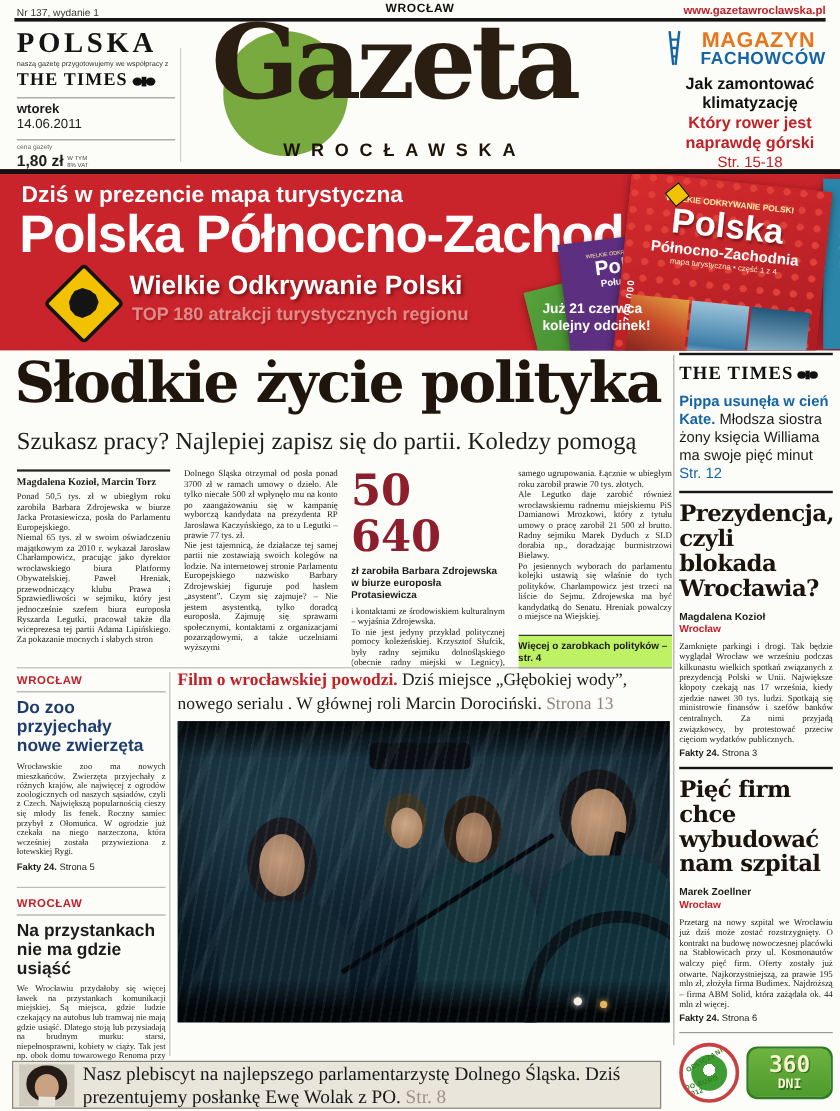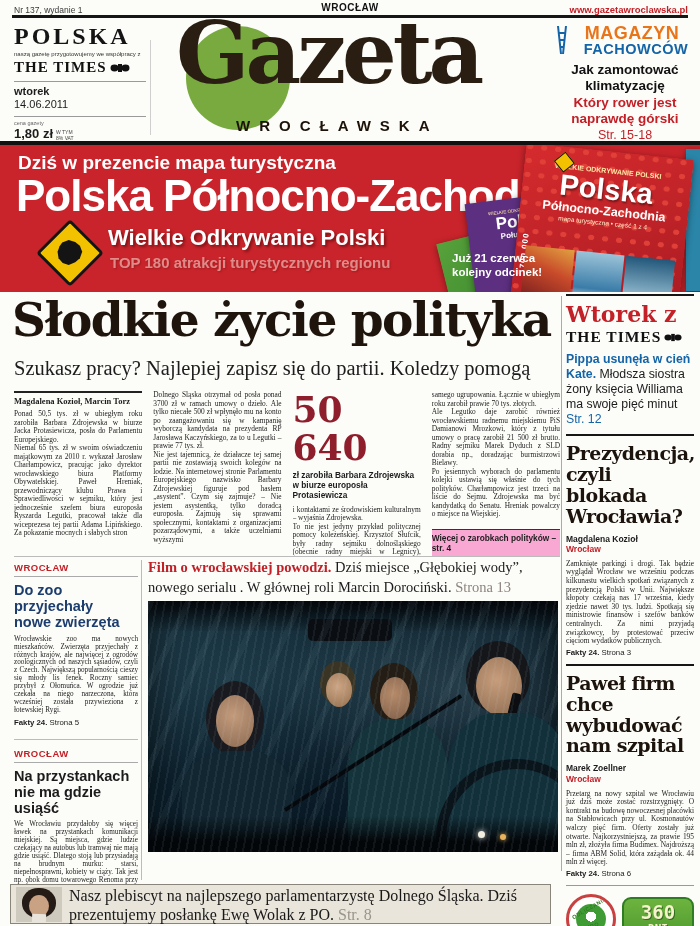--- a/index.html
+++ b/index.html
@@ -80,21 +80,21 @@
 
   
   .h1{left:12px;top:296px;width:552px;font-family:"DejaVu Serif",serif;font-weight:bold;font-size:47px;letter-spacing:-1.5px;color:#20150c;line-height:1;}
   .subhead{left:14px;top:357px;width:548px;font-family:"Liberation Serif",serif;font-size:20.5px;color:#1d1d1d;}
   .cols{left:14px;top:391px;width:546px;height:166px;display:grid;grid-template-columns:repeat(4,1fr);gap:11px;}
   .col{overflow:hidden;position:relative;height:166px;}
   .byline{border-top:2px solid #222;padding-top:3px;font-family:"Liberation Serif",serif;font-weight:bold;font-size:8.5px;margin-bottom:4px;}
   .body{font-family:"Liberation Serif",serif;font-size:7.4px;line-height:8.5px;color:#1c1c1c;}
   .bignum{font-family:"DejaVu Serif",serif;font-weight:bold;font-size:36px;color:#8e1e2c;line-height:1.05;}
   .bigcap{font-weight:bold;font-size:8.3px;line-height:1.25;margin:3px 0 5px;}
-  .more{position:absolute;bottom:0;left:0;right:0;background:#f9a8d4;border-top:1px solid #333;border-bottom:1px solid #333;font-weight:bold;font-size:8.3px;padding:3px 0;}
+  .more{position:absolute;bottom:0;left:0;right:0;background:#bef264;border-top:1px solid #333;border-bottom:1px solid #333;font-weight:bold;font-size:8.3px;padding:3px 0;}
 
   
   .sep-h{left:14px;top:556px;width:546px;height:1px;background:#bbb;}
   .vline-left{left:141px;top:560px;width:1px;height:320px;background:#bbb;}
   .vline-right{left:561px;top:296px;width:1px;height:575px;background:#aaa;}
 
   
   .lcol{left:14px;top:562px;width:124px;}
   .tag{color:#c21f26;font-weight:bold;font-size:9.5px;letter-spacing:.5px;border-bottom:1px solid #aaa;padding-bottom:3px;margin-bottom:5px;}
   .lhead{font-weight:bold;font-size:14.5px;line-height:1.12;margin-bottom:5px;}
@@ -327,42 +327,41 @@
     <div class="wheel"></div>
     <div class="wiper"></div>
     <div class="dash"></div>
     <div class="dot" style="left:330px;bottom:14px;width:7px;height:7px;background:#f5efe0;box-shadow:0 0 6px #fff;"></div>
     <div class="dot" style="left:352px;bottom:12px;width:6px;height:6px;background:#e8b35a;box-shadow:0 0 5px #e8b35a;"></div>
     <div class="ph-rain"></div>
   </div>
 
   <div class="abs sb">
     <hr class="sb-rule" style="margin-top:0;">
-    <div class="sb-wtorek">Wtorek z</div>
     <div class="sb-times">
       <span>THE TIMES</span>
       <svg width="18" height="9" viewBox="0 0 20 10">
           <ellipse cx="4.5" cy="5" rx="4" ry="3.4" fill="#111"></ellipse>
           <ellipse cx="15.5" cy="5" rx="4" ry="3.4" fill="#111"></ellipse>
           <rect x="8" y="1" width="4" height="8" fill="#111"></rect>
         </svg>
     </div>
     <div class="sb-pippa">
       <span class="pippa-lead">Pippa usunęła w cień Kate.</span><span> Młodsza siostra żony księcia Williama ma swoje pięć minut </span><span class="pippa-page">Str. 12</span>
     </div>
     <hr class="sb-rule">
     <div class="sb-h">Prezydencja, czyli blokada Wrocławia?</div>
     <div class="sb-byline">
       <div>Magdalena Kozioł</div>
       <div class="sb-city">Wrocław</div>
     </div>
     <div class="sb-body">Zamknięte parkingi i drogi. Tak będzie wyglądał Wrocław we wrześniu podczas kilkunastu wielkich spotkań związanych z prezydencją Polski w Unii. Największe kłopoty czekają nas 17 września, kiedy zjedzie nawet 30 tys. ludzi. Spotkają się ministrowie finansów i szefów banków centralnych. Za nimi przyjadą związkowcy, by protestować przeciw cięciom wydatków publicznych.</div>
     <div class="sb-src"><span class="s1 b">Fakty 24.</span> <span>Strona 3</span></div>
     <hr class="sb-rule">
-    <div class="sb-h">Paweł firm chce wybudować nam szpital</div>
+    <div class="sb-h">Pięć firm chce wybudować nam szpital</div>
     <div class="sb-byline">
       <div>Marek Zoellner</div>
       <div class="sb-city">Wrocław</div>
     </div>
     <div class="sb-body">Przetarg na nowy szpital we Wrocławiu już dziś może zostać rozstrzygnięty. O kontrakt na budowę nowoczesnej placówki na Stabłowicach przy ul. Kosmonautów walczy pięć firm. Oferty zostały już otwarte. Najkorzystniejszą, za prawie 195 mln zł, złożyła firma Budimex. Najdroższą – firma ABM Solid, która zażądała ok. 44 mln zł więcej.</div>
     <div class="sb-src"><span class="s1 b">Fakty 24.</span> <span>Strona 6</span></div>
     <hr class="sb-rule thin">
     <div class="euro">
       <div class="euro-circle">
         <div class="euro-ball"></div>

